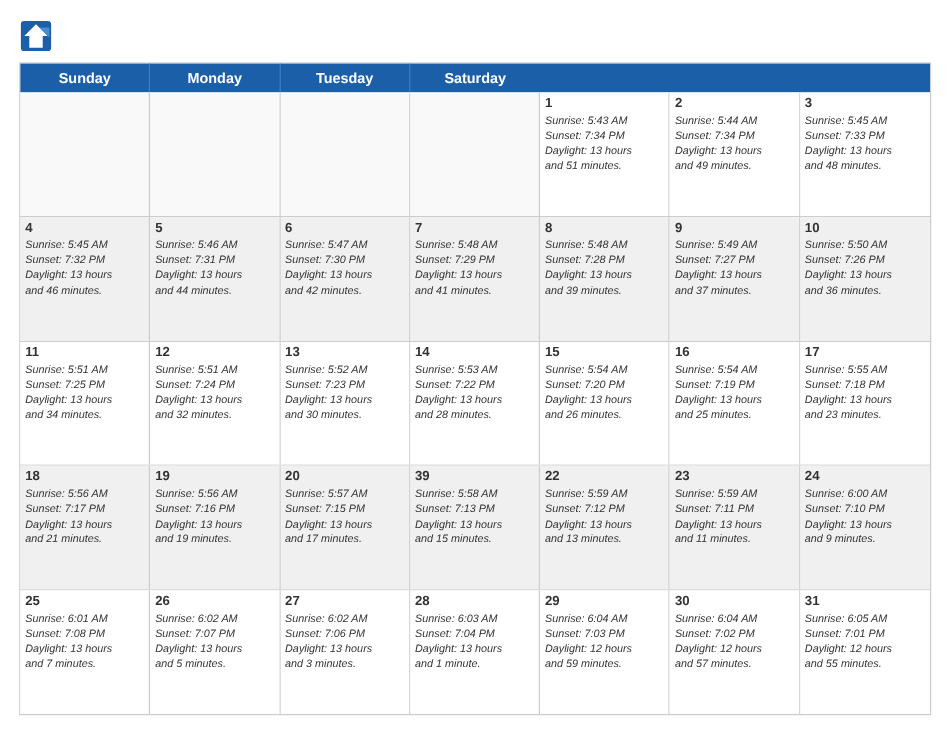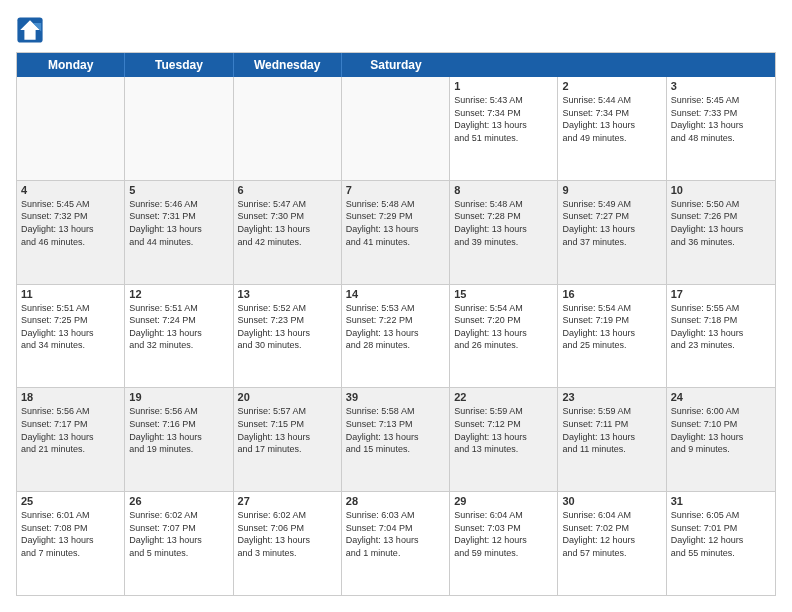--- a/index.html
+++ b/index.html
@@ -109,20 +109,21 @@
     .day-num {
       font-size: 11px;
       font-weight: bold;
       margin-bottom: 2px;
       display: block;
     }
     .day-info {
       font-size: 9px;
       line-height: 1.4;
       color: #333;
+      font-style: italic;
     }
   </style>
 </head>
 <body>
 
 <div class="page">
   <div class="header">
     <div class="logo">
       <svg class="logo-icon" viewBox="0 0 40 40">
         <rect x="2" y="2" width="36" height="36" rx="4" fill="#1a5fa8"></rect>
@@ -135,23 +136,23 @@
       </div>
     </div>
     <div class="title-block">
       <div class="month-year"></div>
       <div class="location"></div>
     </div>
   </div>
 
   <div class="calendar">
     <div class="cal-header">
+    <div class="cal-header-cell">Sunday</div>
         <div class="cal-header-cell">Monday</div>
         <div class="cal-header-cell">Tuesday</div>
-        <div class="cal-header-cell">Wednesday</div>
         <div class="cal-header-cell">Saturday</div>
       </div>
     <div class="cal-body">
     <div class="cal-row">
           <div class="cal-cell empty"></div>
           <div class="cal-cell empty"></div>
           <div class="cal-cell empty"></div>
           <div class="cal-cell empty"></div>
           <div class="cal-cell">
             <span class="day-num">1</span>

